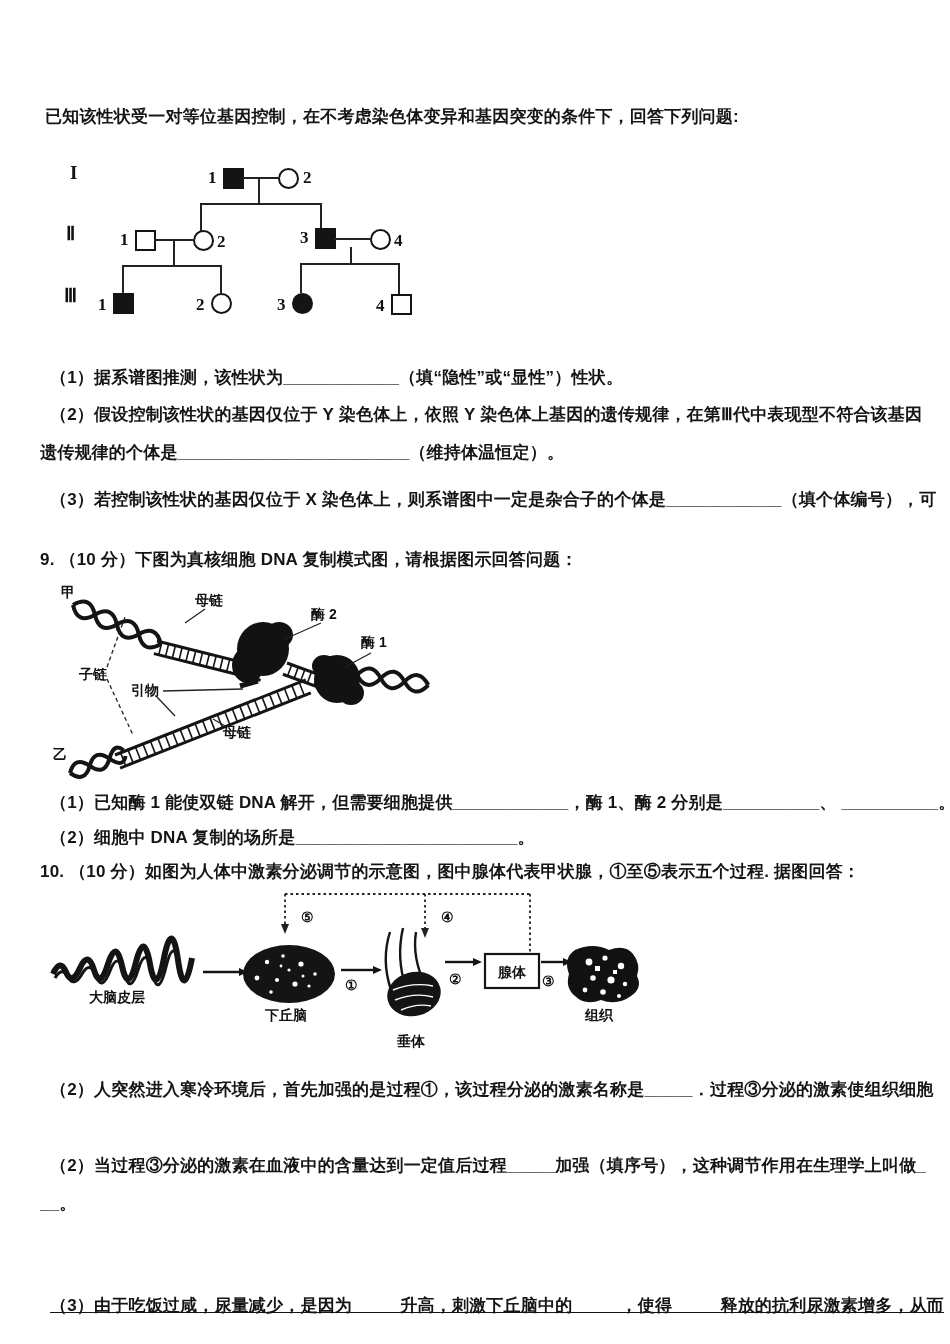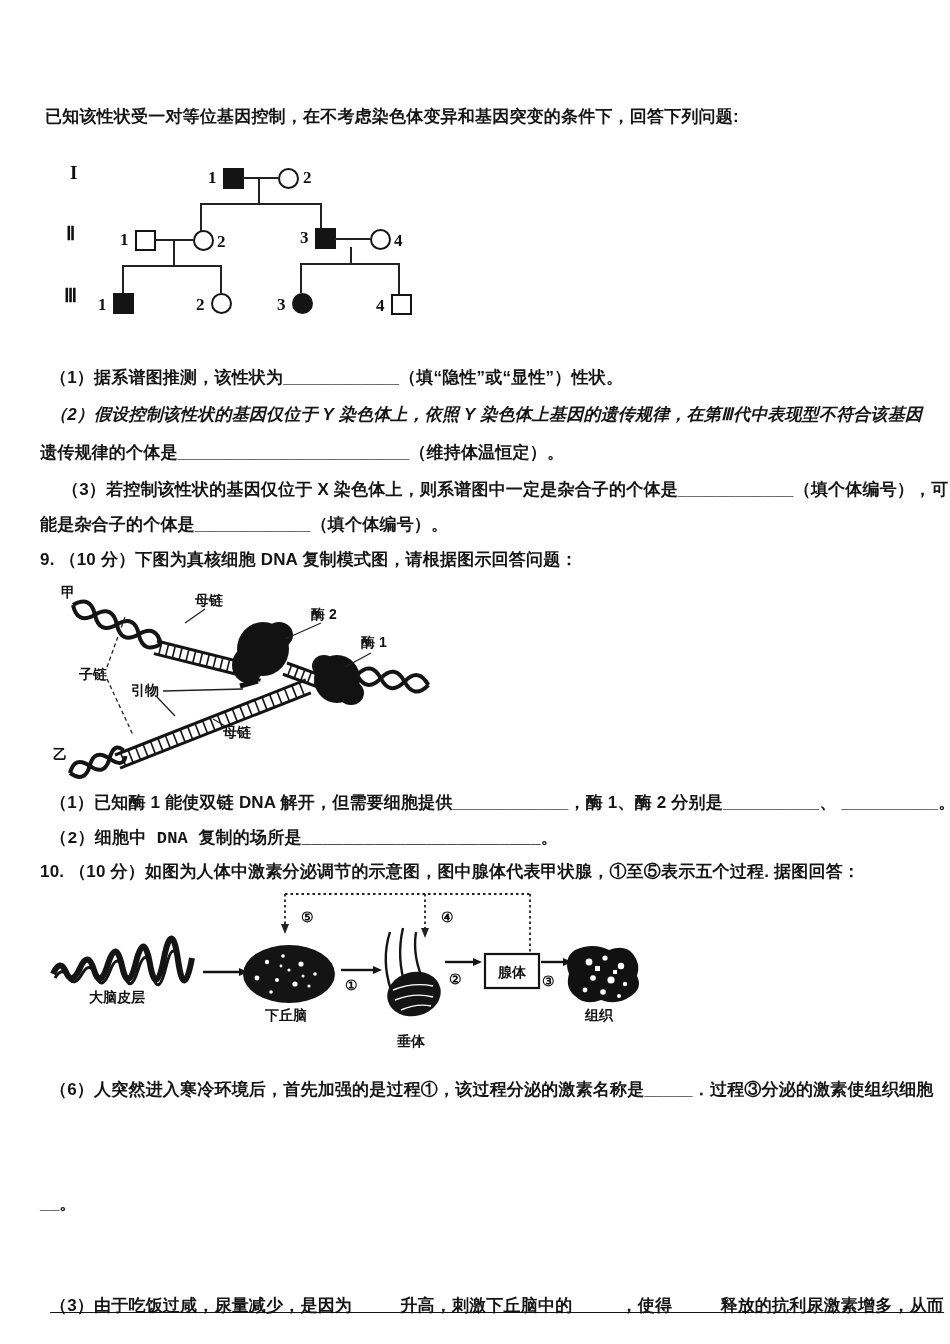--- a/index.html
+++ b/index.html
@@ -20,29 +20,29 @@
   .svglab{font-family:"Liberation Sans",sans-serif;font-size:14px;font-weight:bold;fill:#111;}
   .diagram{position:absolute;}
 </style>
 </head>
 <body>
 
 <div class="page">
 
   <div class="line" style="left:45px;top:105px;">已知该性状受一对等位基因控制，在不考虑染色体变异和基因突变的条件下，回答下列问题:</div>
   <div class="line" style="left:50px;top:366px;">（1）据系谱图推测，该性状为____________（填“隐性”或“显性”）性状。</div>
-  <div class="line" style="left:50px;top:403px;font-style:italic;">（2）假设控制该性状的基因仅位于 Y 染色体上，依照 Y 染色体上基因的遗传规律，在第Ⅲ代中表现型不符合该基因</div>
+  <div class="line" style="left:50px;top:403px;">（2）假设控制该性状的基因仅位于 Y 染色体上，依照 Y 染色体上基因的遗传规律，在第Ⅲ代中表现型不符合该基因</div>
   <div class="line" style="left:40px;top:441px;">遗传规律的个体是________________________（维持体温恒定）。</div>
-  <div class="line" style="left:50px;top:478px;margin-left:12px;">（3）若控制该性状的基因仅位于 X 染色体上，则系谱图中一定是杂合子的个体是____________（填个体编号），可</div>
-  <div class="line" style="left:40px;top:513px;">能是杂合子的个体是____________（填个体编号）。</div>
+  <div class="line" style="left:50px;top:488px;">（3）若控制该性状的基因仅位于 X 染色体上，则系谱图中一定是杂合子的个体是____________（填个体编号），可</div>
   <div class="line" style="left:40px;top:548px;">9. （10 分）下图为真核细胞 DNA 复制模式图，请根据图示回答问题：</div>
   <div class="line" style="left:50px;top:791px;">（1）已知酶 1 能使双链 DNA 解开，但需要细胞提供____________，酶 1、酶 2 分别是__________、 __________。</div>
-  <div class="line" style="left:50px;top:826px;font-family:Liberation Mono, monospace;">（2）细胞中 DNA 复制的场所是_______________________。</div>
+  <div class="line" style="left:50px;top:826px;">（2）细胞中 DNA 复制的场所是_______________________。</div>
   <div class="line" style="left:40px;top:860px;">10. （10 分）如图为人体中激素分泌调节的示意图，图中腺体代表甲状腺，①至⑤表示五个过程. 据图回答：</div>
-  <div class="line" style="left:50px;top:1078px;">（6）人突然进入寒冷环境后，首先加强的是过程①，该过程分泌的激素名称是_____．过程③分泌的激素使组织细胞</div>
+  <div class="line" style="left:50px;top:1078px;">（2）人突然进入寒冷环境后，首先加强的是过程①，该过程分泌的激素名称是_____．过程③分泌的激素使组织细胞</div>
+  <div class="line" style="left:50px;top:1154px;">（2）当过程③分泌的激素在血液中的含量达到一定值后过程_____加强（填序号），这种调节作用在生理学上叫做_</div>
   <div class="line" style="left:40px;top:1192px;text-align:right;">__。</div>
   <div class="line" style="left:50px;top:1294px;text-decoration:underline;">（3）由于吃饭过咸，尿量减少，是因为_____升高，刺激下丘脑中的_____，使得_____释放的抗利尿激素增多，从而</div>
 
   <div class="pedigree">
     <div class="gen" style="left:10px;top:4px;">I</div>
     <div class="gen" style="left:6px;top:64px;">Ⅱ</div>
     <div class="gen" style="left:4px;top:126px;">Ⅲ</div>
 
     <div class="pnum" style="left:148px;top:10px;">1</div>
     <div class="psq filled" style="left:163px;top:10px;"></div>

